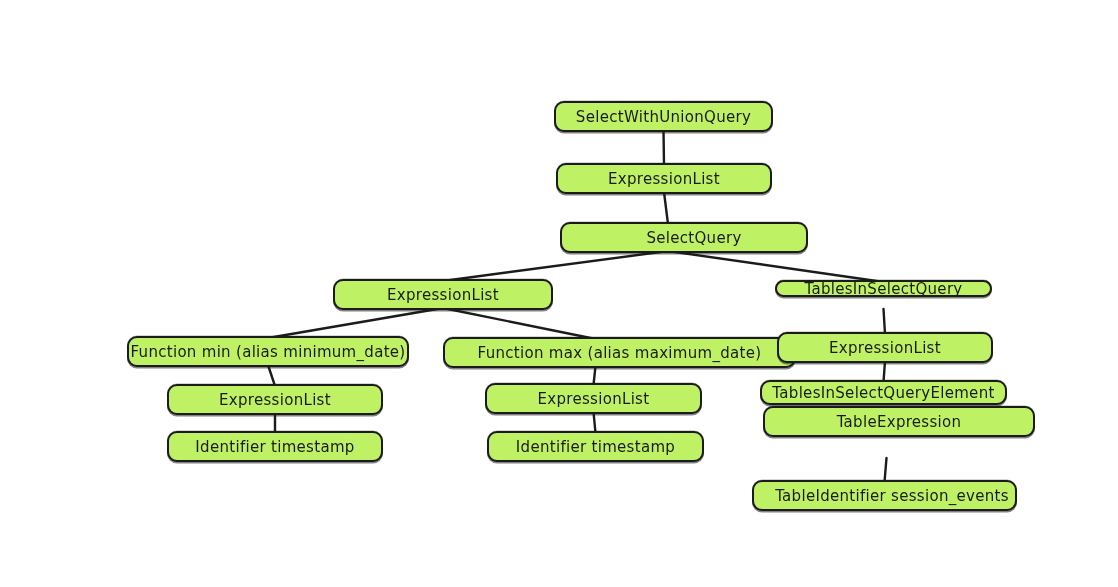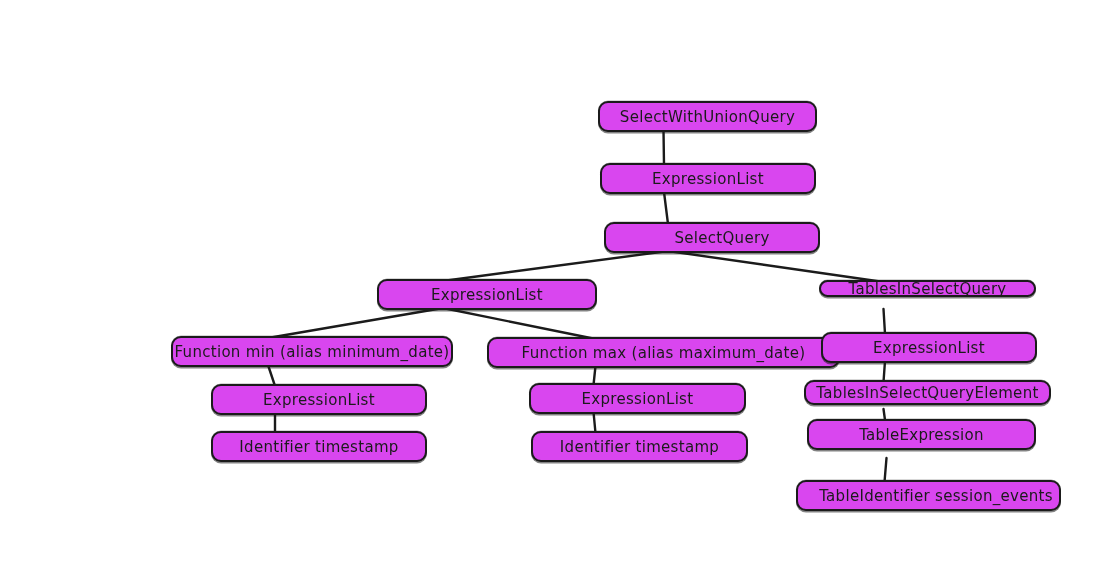--- a/index.html
+++ b/index.html
@@ -18,32 +18,31 @@
   #edge-layer {
     position: absolute;
     left: 0;
     top: 0;
     width: 1118px;
     height: 587px;
   }
   .node {
     position: absolute;
     box-sizing: border-box;
-    background: #d946ef;
+    background: #bef264;
     border: 2.2px solid #1b1b1b;
     border-radius: 10px;
     display: flex;
     align-items: center;
     justify-content: center;
     font-size: 15px;
     letter-spacing: 0.3px;
     color: #1b1b1b;
     white-space: nowrap;
     box-shadow: 0 1.5px 0 rgba(27,27,27,0.55), 0 -0.5px 0 rgba(27,27,27,0.35);
-    margin-left: 44px;
   }
   .edge {
     stroke: #1b1b1b;
     stroke-width: 2.4;
     stroke-linecap: round;
   }
 </style>
 </head>
 <body>
 
@@ -60,26 +59,26 @@
       <line x1="595.5" y1="366" x2="593.5" y2="385" class="edge" stroke="#1b1b1b"></line>
       <line x1="593.5" y1="412" x2="595.5" y2="433" class="edge" stroke="#1b1b1b"></line>
       <line x1="883.5" y1="309" x2="885" y2="334" class="edge" stroke="#1b1b1b"></line>
       <line x1="885" y1="361" x2="883.5" y2="382" class="edge" stroke="#1b1b1b"></line>
       <line x1="883.5" y1="409" x2="886.5" y2="431" class="edge" stroke="#1b1b1b"></line>
       <line x1="886.5" y1="458" x2="884.5" y2="482" class="edge" stroke="#1b1b1b"></line>
     </svg>
 
 <div class="node" style="left: 554px; top: 101px; width: 219px; height: 31px;">SelectWithUnionQuery</div>
     <div class="node" style="left: 556px; top: 163px; width: 216px; height: 31px;">ExpressionList</div>
-    <div class="node" style="left: 560px; top: 222px; width: 216px; height: 31px; padding-left: 20px;">SelectQuery</div>
+    <div class="node" style="left: 560px; top: 222px; width: 248px; height: 31px; padding-left: 20px;">SelectQuery</div>
     <div class="node" style="left: 333px; top: 279px; width: 220px; height: 31px;">ExpressionList</div>
     <div class="node" style="left: 775px; top: 280px; width: 217px; height: 17px;">TablesInSelectQuery</div>
     <div class="node" style="left: 127px; top: 336px; width: 282px; height: 31px;">Function min (alias minimum_date)</div>
     <div class="node" style="left: 443px; top: 337px; width: 353px; height: 31px;">Function max (alias maximum_date)</div>
     <div class="node" style="left: 167px; top: 384px; width: 216px; height: 31px;">ExpressionList</div>
     <div class="node" style="left: 485px; top: 383px; width: 217px; height: 31px;">ExpressionList</div>
     <div class="node" style="left: 777px; top: 332px; width: 216px; height: 31px;">ExpressionList</div>
     <div class="node" style="left: 760px; top: 380px; width: 247px; height: 25px;">TablesInSelectQueryElement</div>
     <div class="node" style="left: 167px; top: 431px; width: 216px; height: 31px;">Identifier timestamp</div>
     <div class="node" style="left: 487px; top: 431px; width: 217px; height: 31px;">Identifier timestamp</div>
-    <div class="node" style="left: 763px; top: 419px; width: 229px; height: 31px; text-align: right;">TableExpression</div>
+    <div class="node" style="left: 763px; top: 406px; width: 272px; height: 31px; text-align: right;">TableExpression</div>
     <div class="node" style="left: 752px; top: 480px; width: 265px; height: 31px; padding-left: 15px;">TableIdentifier session_events</div>
   </div>
 
 </body></html>

